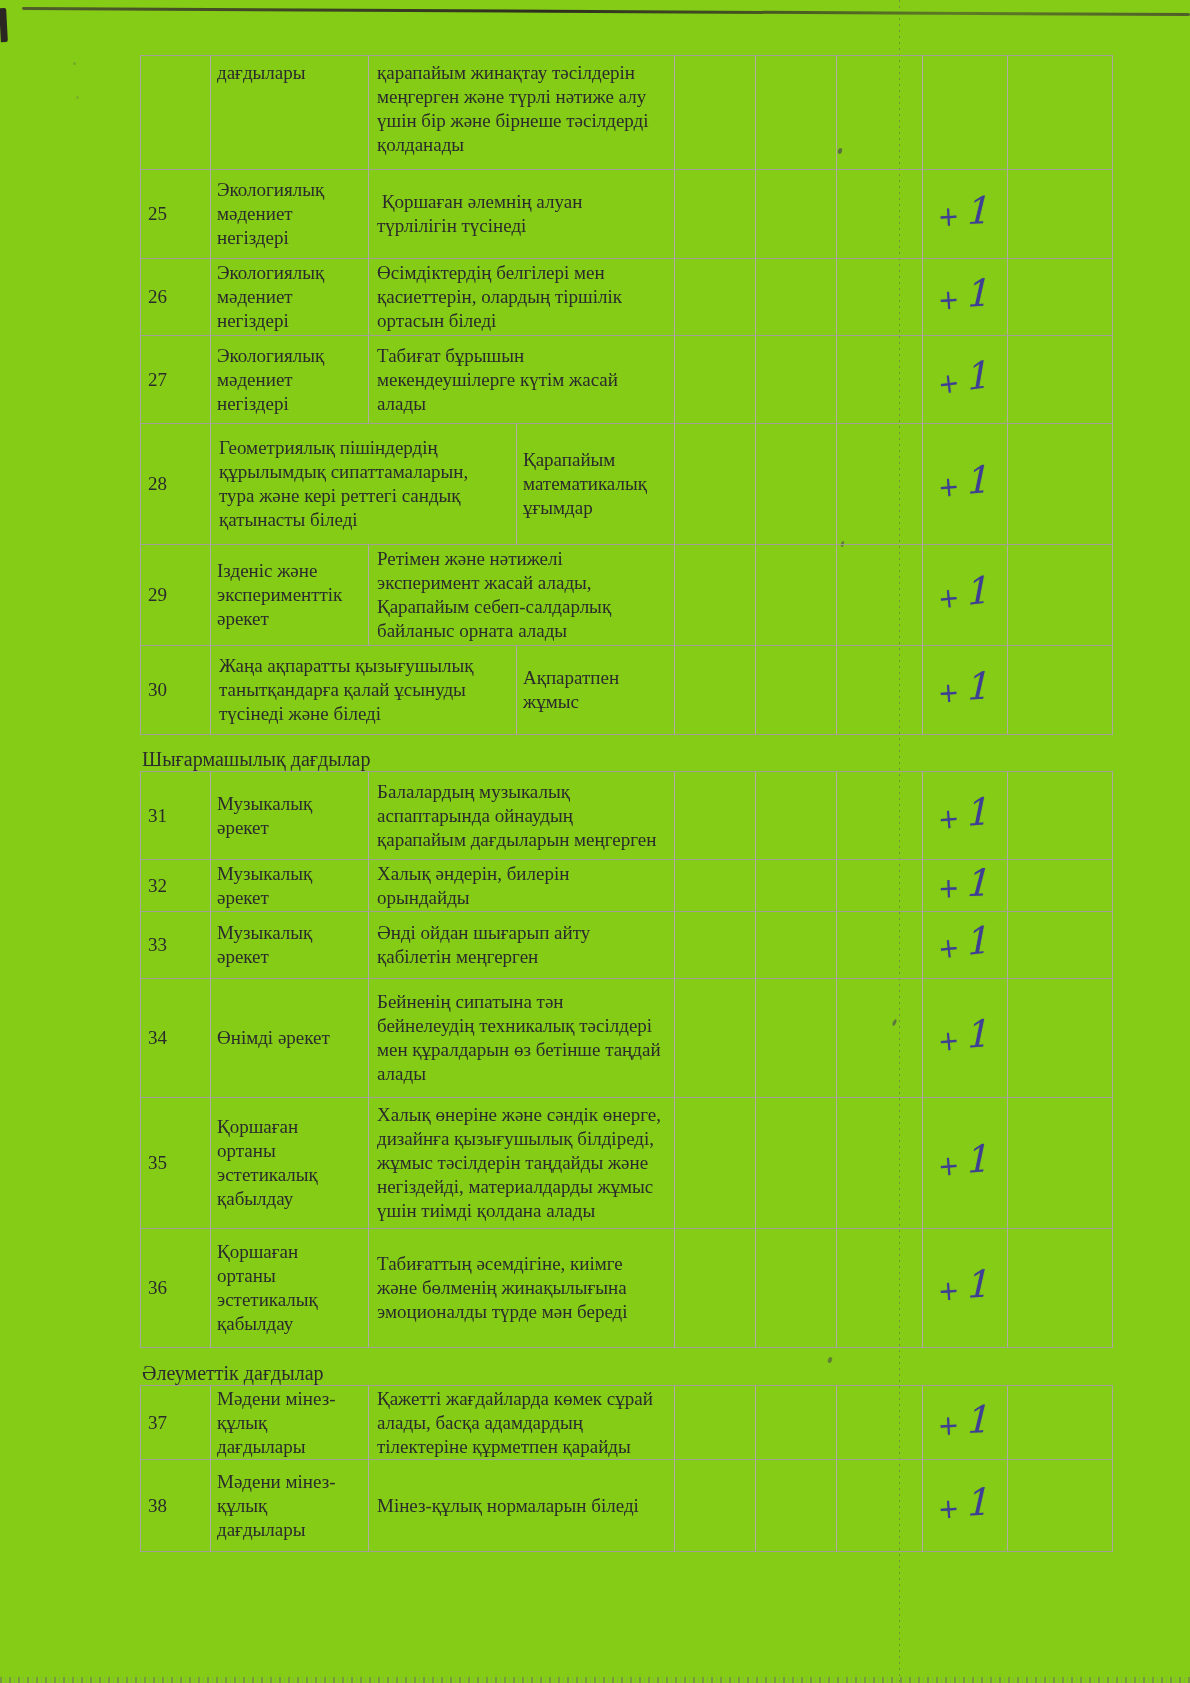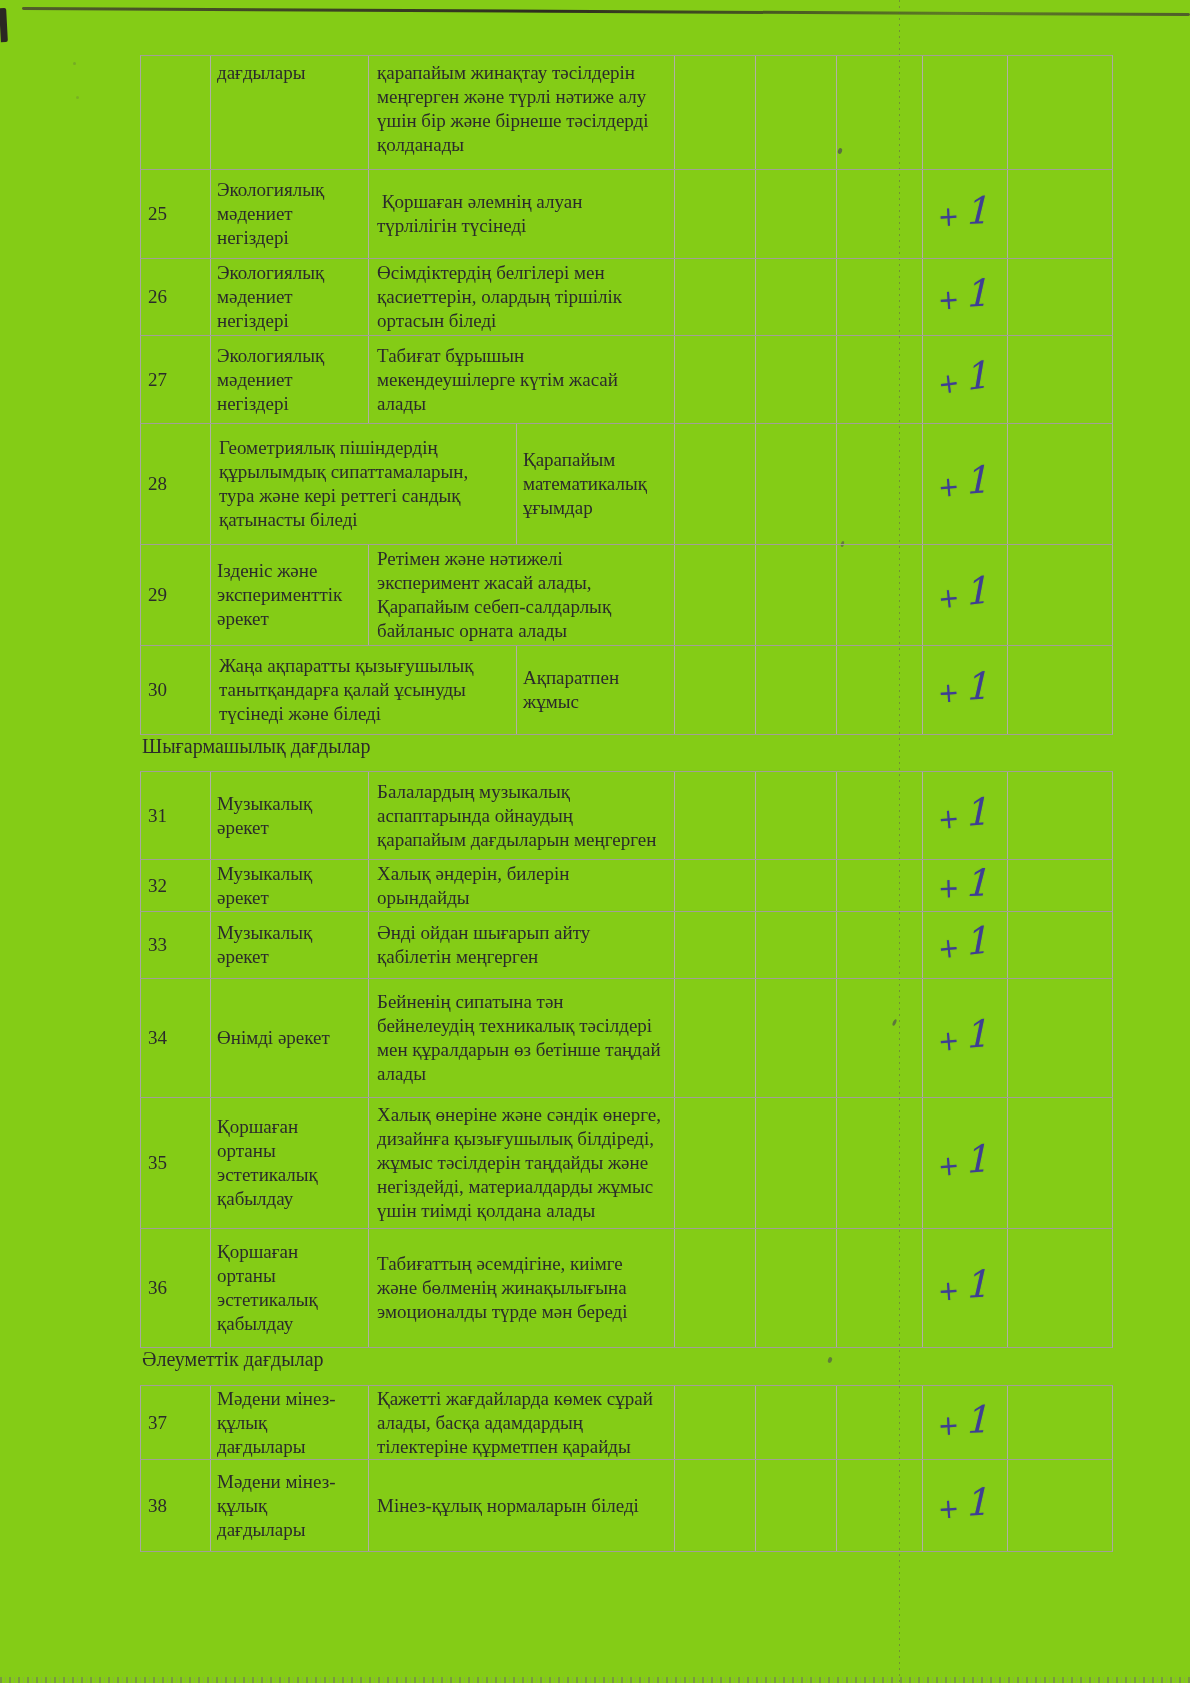--- a/index.html
+++ b/index.html
@@ -55,21 +55,21 @@
   .cell .txt{white-space:pre-line;}
   .c-num{width:70px;padding-left:7px;}
   .c-cat{width:158px;padding-left:6px;}
   .c-desc{width:306px;padding-left:8px;padding-right:12px;}
   .c-s1{width:81px;}
   .c-s2{width:81px;}
   .c-s3{width:86px;}
   .c-s4{width:85px;justify-content:center;}
   .t-row.top-align .cell{align-items:flex-start;padding-top:5px;}
   .s-row{
-    box-sizing:border-box;width:973px;display:flex;align-items:flex-start;
+    box-sizing:border-box;width:973px;display:flex;align-items:flex-end;
     border-bottom:1px solid #a29f96;
     font-size:20px;padding-left:2px;
   }
   
   .mark{
     color:#3e3e94;display:flex;align-items:baseline;
     font-family:"DejaVu Serif",serif;font-style:italic;
     text-shadow:0 0 1px rgba(62,62,148,.45);
   }
   .mark .plus{font-size:25px;font-family:"DejaVu Sans",sans-serif;font-style:normal;transform:scaleY(1.1);}

